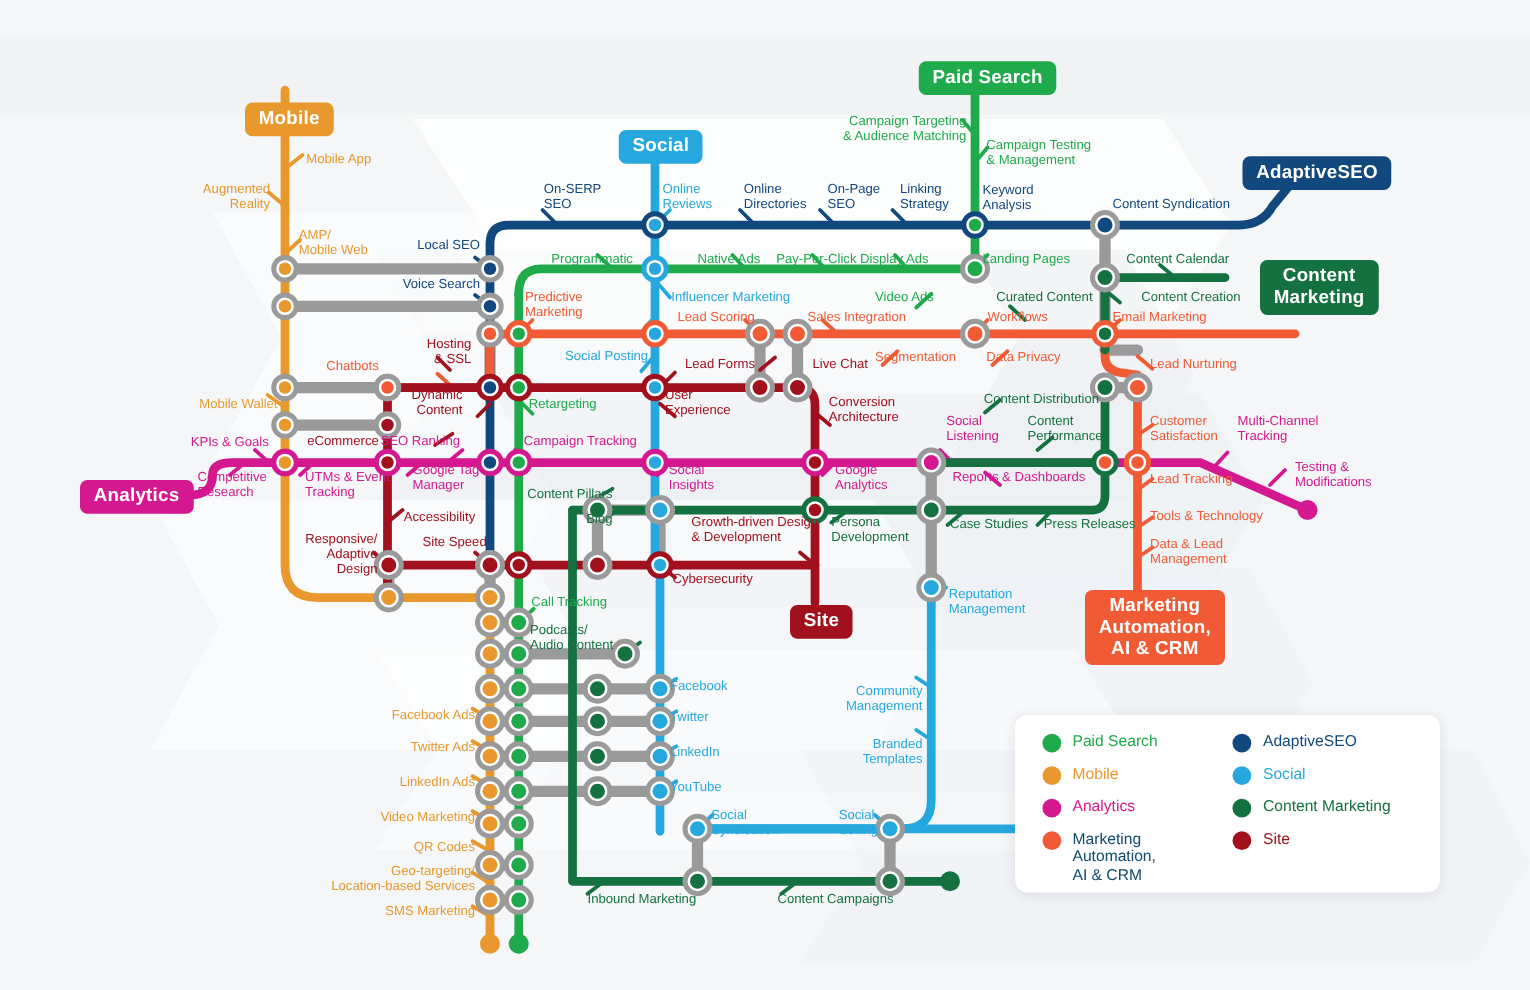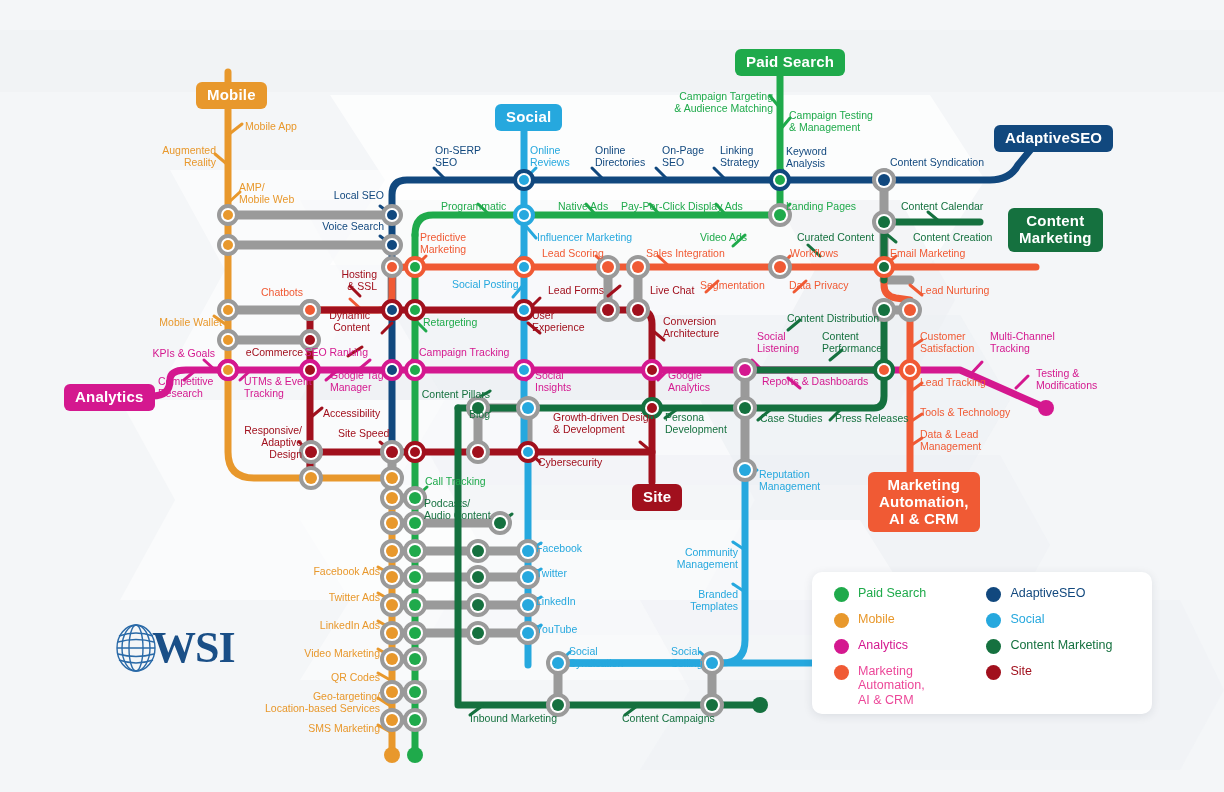--- a/index.html
+++ b/index.html
@@ -727,54 +727,39 @@
 Marketing</div>
 
   <div class="terminus" style="left:64px;top:384px;background:#d4188f;">Analytics</div>
 
   <div class="terminus" style="left:868px;top:472px;background:#f05a34;">Marketing
 Automation,
 AI &amp; CRM</div>
 
   <div class="terminus" style="left:632px;top:484px;background:#a1101d;">Site</div>
 
-  <div id="wsi">
-    <svg width="48" height="56" viewBox="0 0 48 56">
-      <g fill="none" stroke="#2a6aa8" stroke-width="1.4">
-        <ellipse cx="24" cy="28" rx="19" ry="23"></ellipse>
-        <ellipse cx="24" cy="28" rx="7" ry="23"></ellipse>
-        <ellipse cx="24" cy="28" rx="14" ry="23"></ellipse>
-        <line x1="5" y1="28" x2="43" y2="28"></line>
-        <path d="M 7 16 Q 24 10 41 16"></path>
-        <path d="M 7 40 Q 24 46 41 40"></path>
-        <path d="M 6 22 Q 24 17 42 22"></path>
-        <path d="M 6 34 Q 24 39 42 34"></path>
-      </g>
-    </svg>
-    <div class="wsi-text">WSI</div>
-  </div>
 
   <div id="legend">
     <div class="cols">
       <div class="col a">
         <div class="leg-item">
           <span class="leg-dot" style="background:#1faa4b"></span>
           <span style="color:#1faa4b;white-space:pre-line">Paid Search</span>
         </div>
         <div class="leg-item">
           <span class="leg-dot" style="background:#e8982c"></span>
           <span style="color:#e8982c;white-space:pre-line">Mobile</span>
         </div>
         <div class="leg-item">
           <span class="leg-dot" style="background:#d4188f"></span>
           <span style="color:#d4188f;white-space:pre-line">Analytics</span>
         </div>
         <div class="leg-item">
           <span class="leg-dot" style="background:#f05a34"></span>
-          <span style="color:#ec4899;white-space:pre-line">Marketing Automation,
+          <span style="color:#0c4a6e;white-space:pre-line">Marketing Automation,
 AI &amp; CRM</span>
         </div>
       </div>
       <div class="col b">
         <div class="leg-item">
           <span class="leg-dot" style="background:#11487e"></span>
           <span style="color:#11487e;white-space:pre-line">AdaptiveSEO</span>
         </div>
         <div class="leg-item">
           <span class="leg-dot" style="background:#26a8de"></span>

